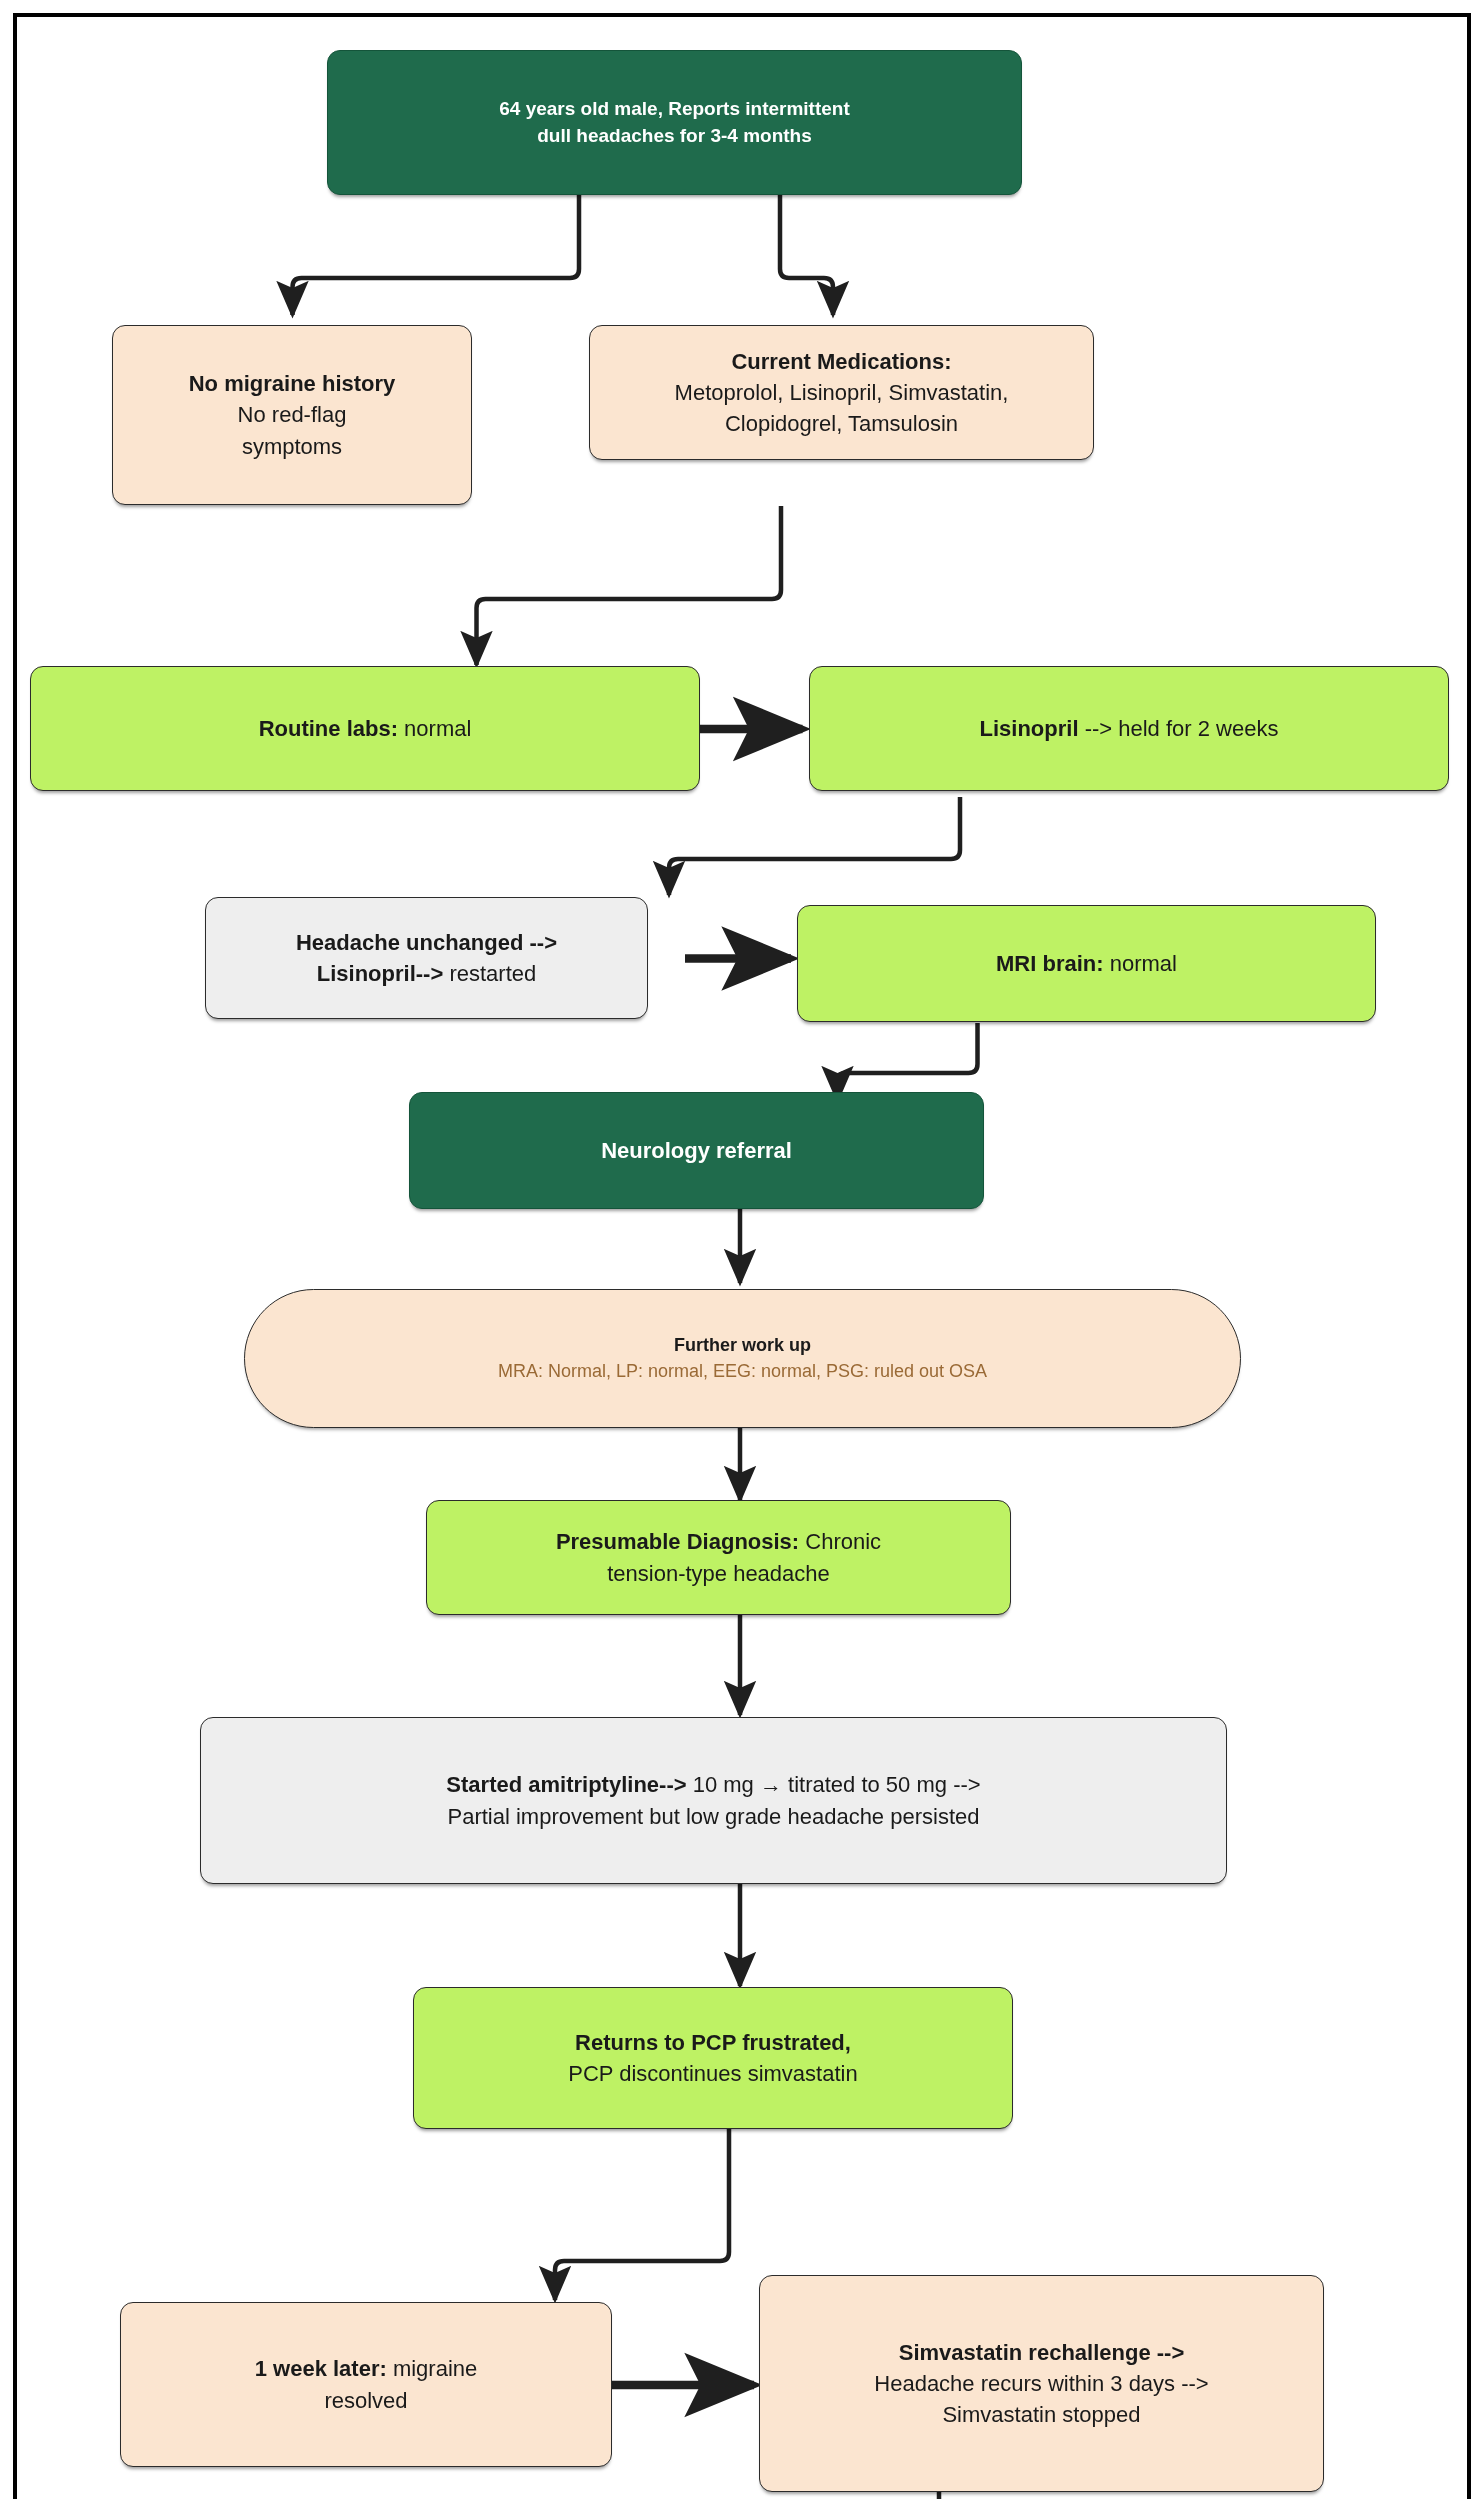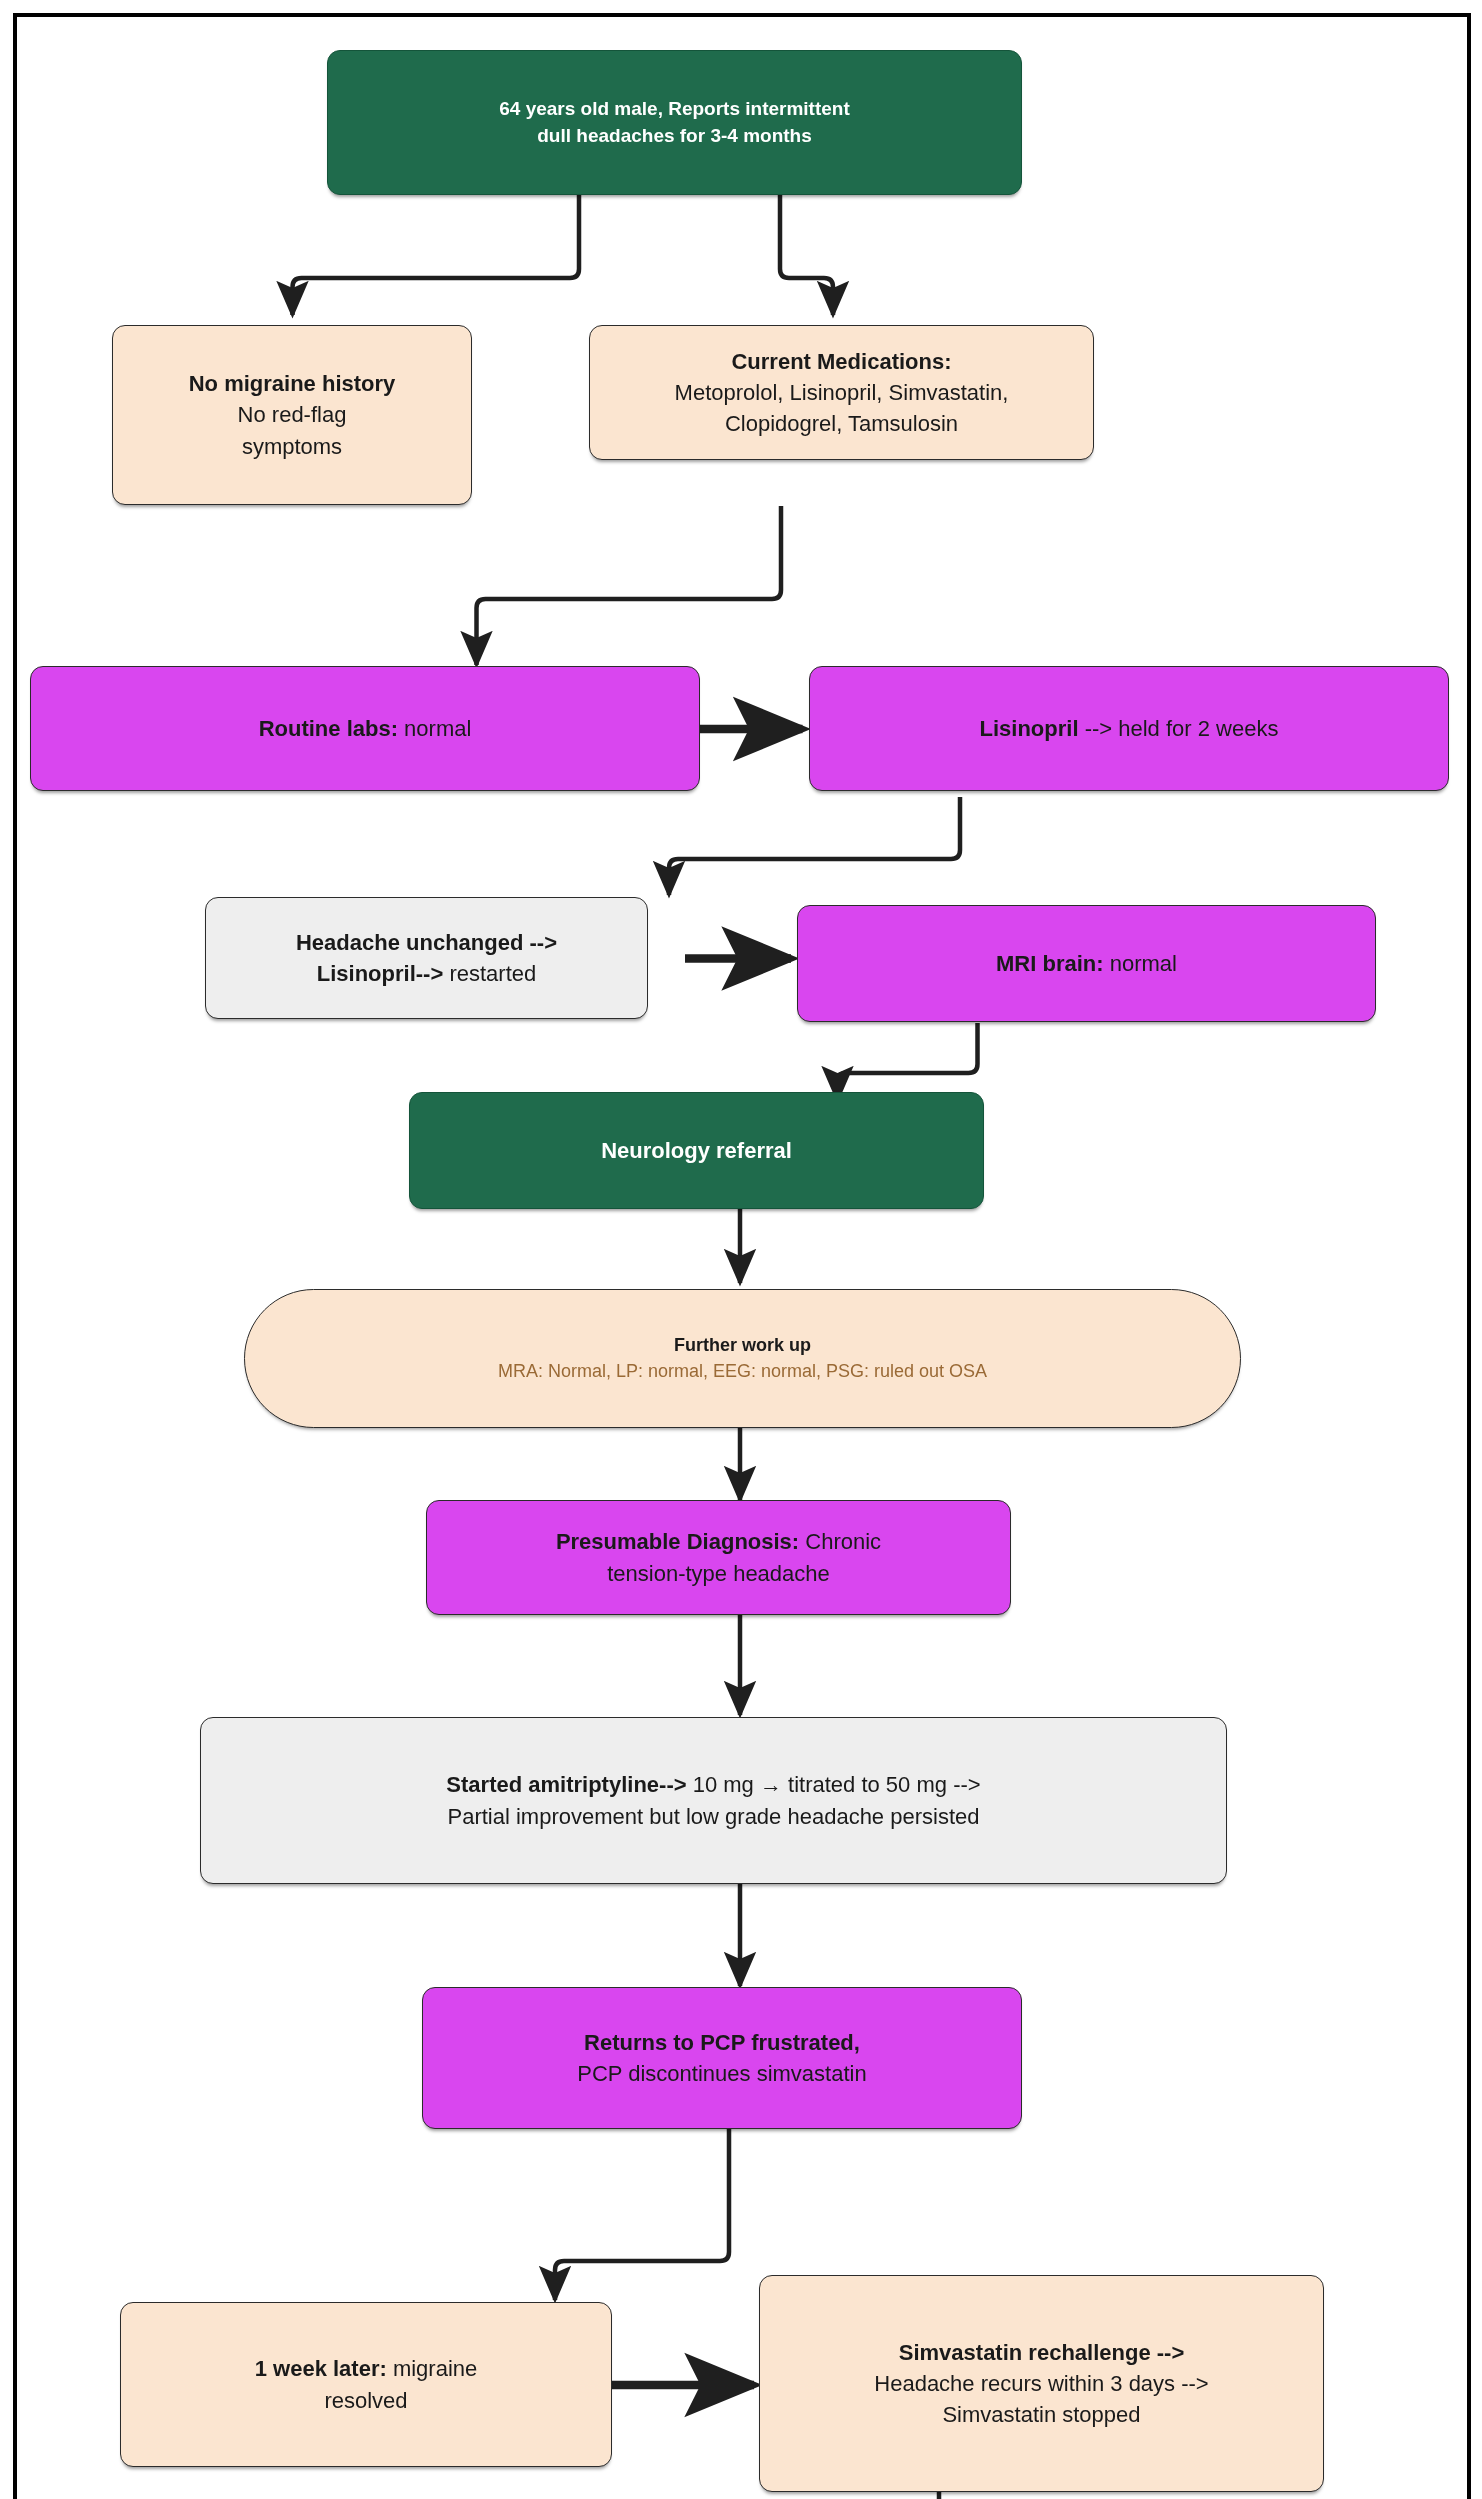--- a/index.html
+++ b/index.html
@@ -29,21 +29,21 @@
   .nd{
     position:absolute;
     display:flex;align-items:center;justify-content:center;
     box-sizing:border-box;
     border:1.5px solid #1f1f1f;
     border-radius:13px;
     box-shadow:0 3.5px 3.5px -2px rgba(0,0,0,0.38);
   }
   .nd.green{background:#1f6b4c;border-color:#14543a;color:#ffffff;}
   .nd.peach{background:#fbe5d0;border-color:#2b2b2b;color:#1a1a1a;}
-  .nd.blue{background:#d946ef;border-color:#2b2b2b;color:#1a1a1a;}
+  .nd.blue{background:#bef264;border-color:#2b2b2b;color:#1a1a1a;}
   .nd.grey{background:#eeeeee;border-color:#2b2b2b;color:#1a1a1a;}
   .nd.stadium{border-radius:499px;}
   .b{font-weight:bold;}
   .sub-brown{color:#9a6a36;}
   .t36{font-size:18px;}
   .t37{font-size:22px;}
   .t38{font-size:19px;}
 </style>
 </head>
 <body>
@@ -162,21 +162,21 @@
     </div>
   </div>
 
   <div class="nd grey" style="left:200px;top:1717px;width:1027px;height:167px;">
     <div class="node-text t37">
       <span class="b">Started amitriptyline--&gt;</span><span> 10 mg → titrated to 50 mg --&gt;</span><br>
       <span>Partial improvement but low grade headache persisted</span>
     </div>
   </div>
 
-  <div class="nd blue" style="left:422px;top:1987px;width:600px;height:142px;">
+  <div class="nd blue" style="left:413px;top:1987px;width:600px;height:142px;">
     <div class="node-text t37">
       <span class="b">Returns to PCP frustrated,</span><br>
       <span>PCP discontinues simvastatin</span>
     </div>
   </div>
 
   <div class="nd peach" style="left:120px;top:2302px;width:492px;height:165px;">
     <div class="node-text t37">
       <span class="b">1 week later:</span><span> migraine</span><br>
       <span>resolved</span>

